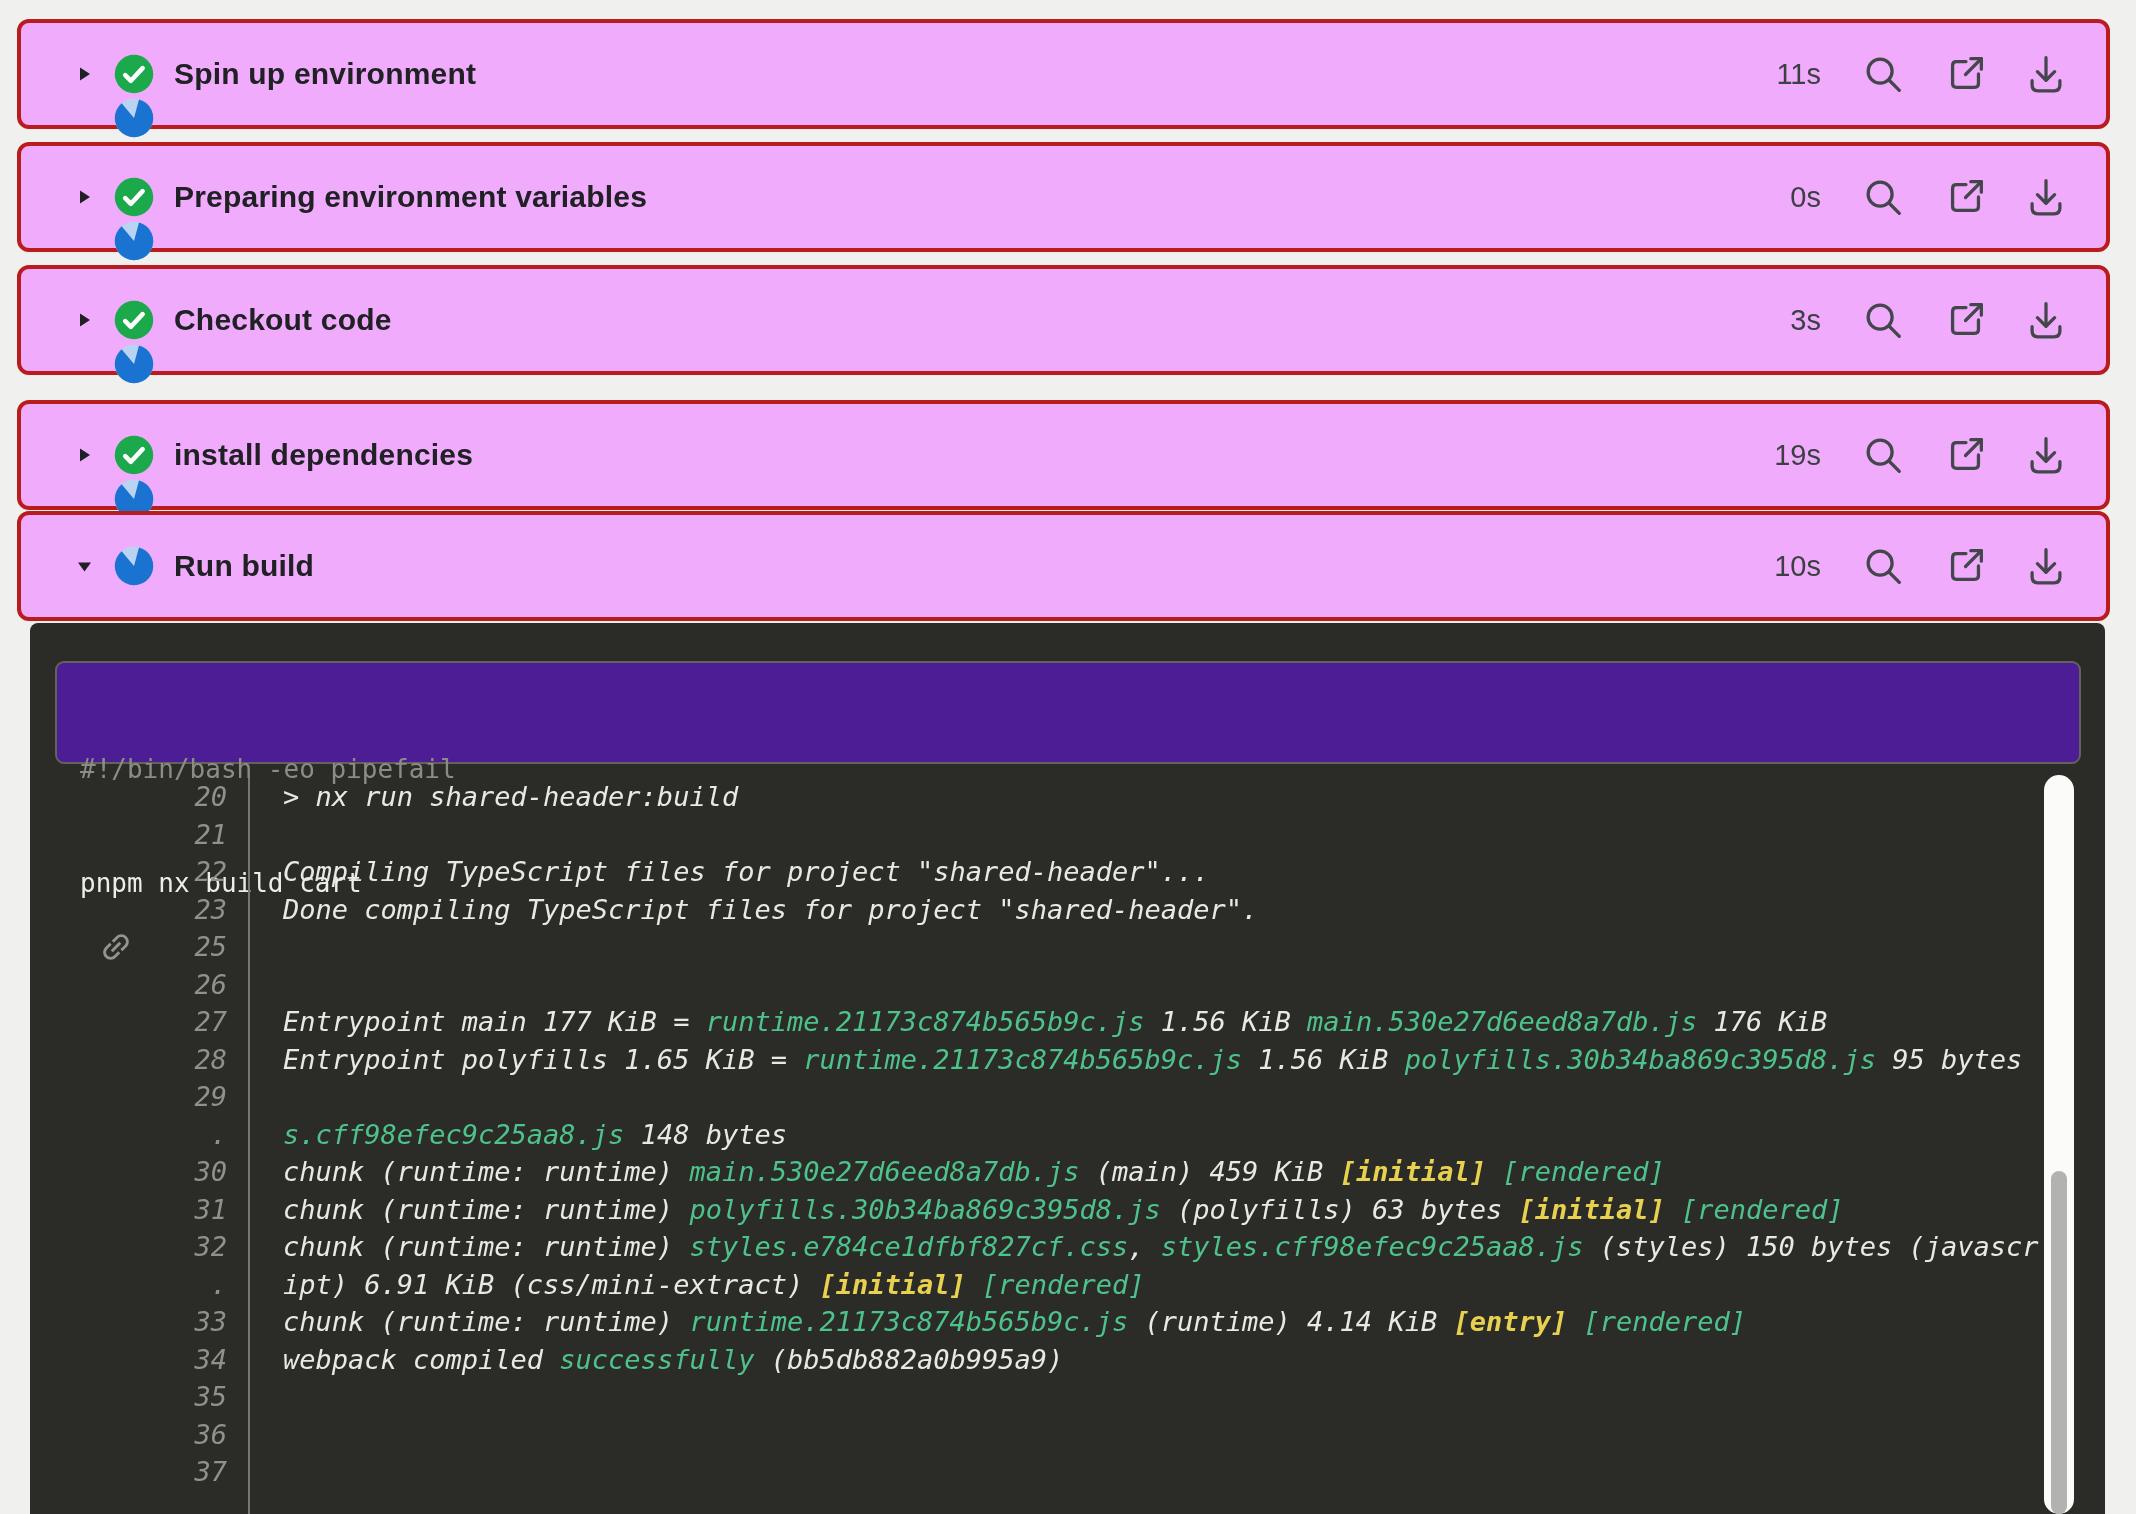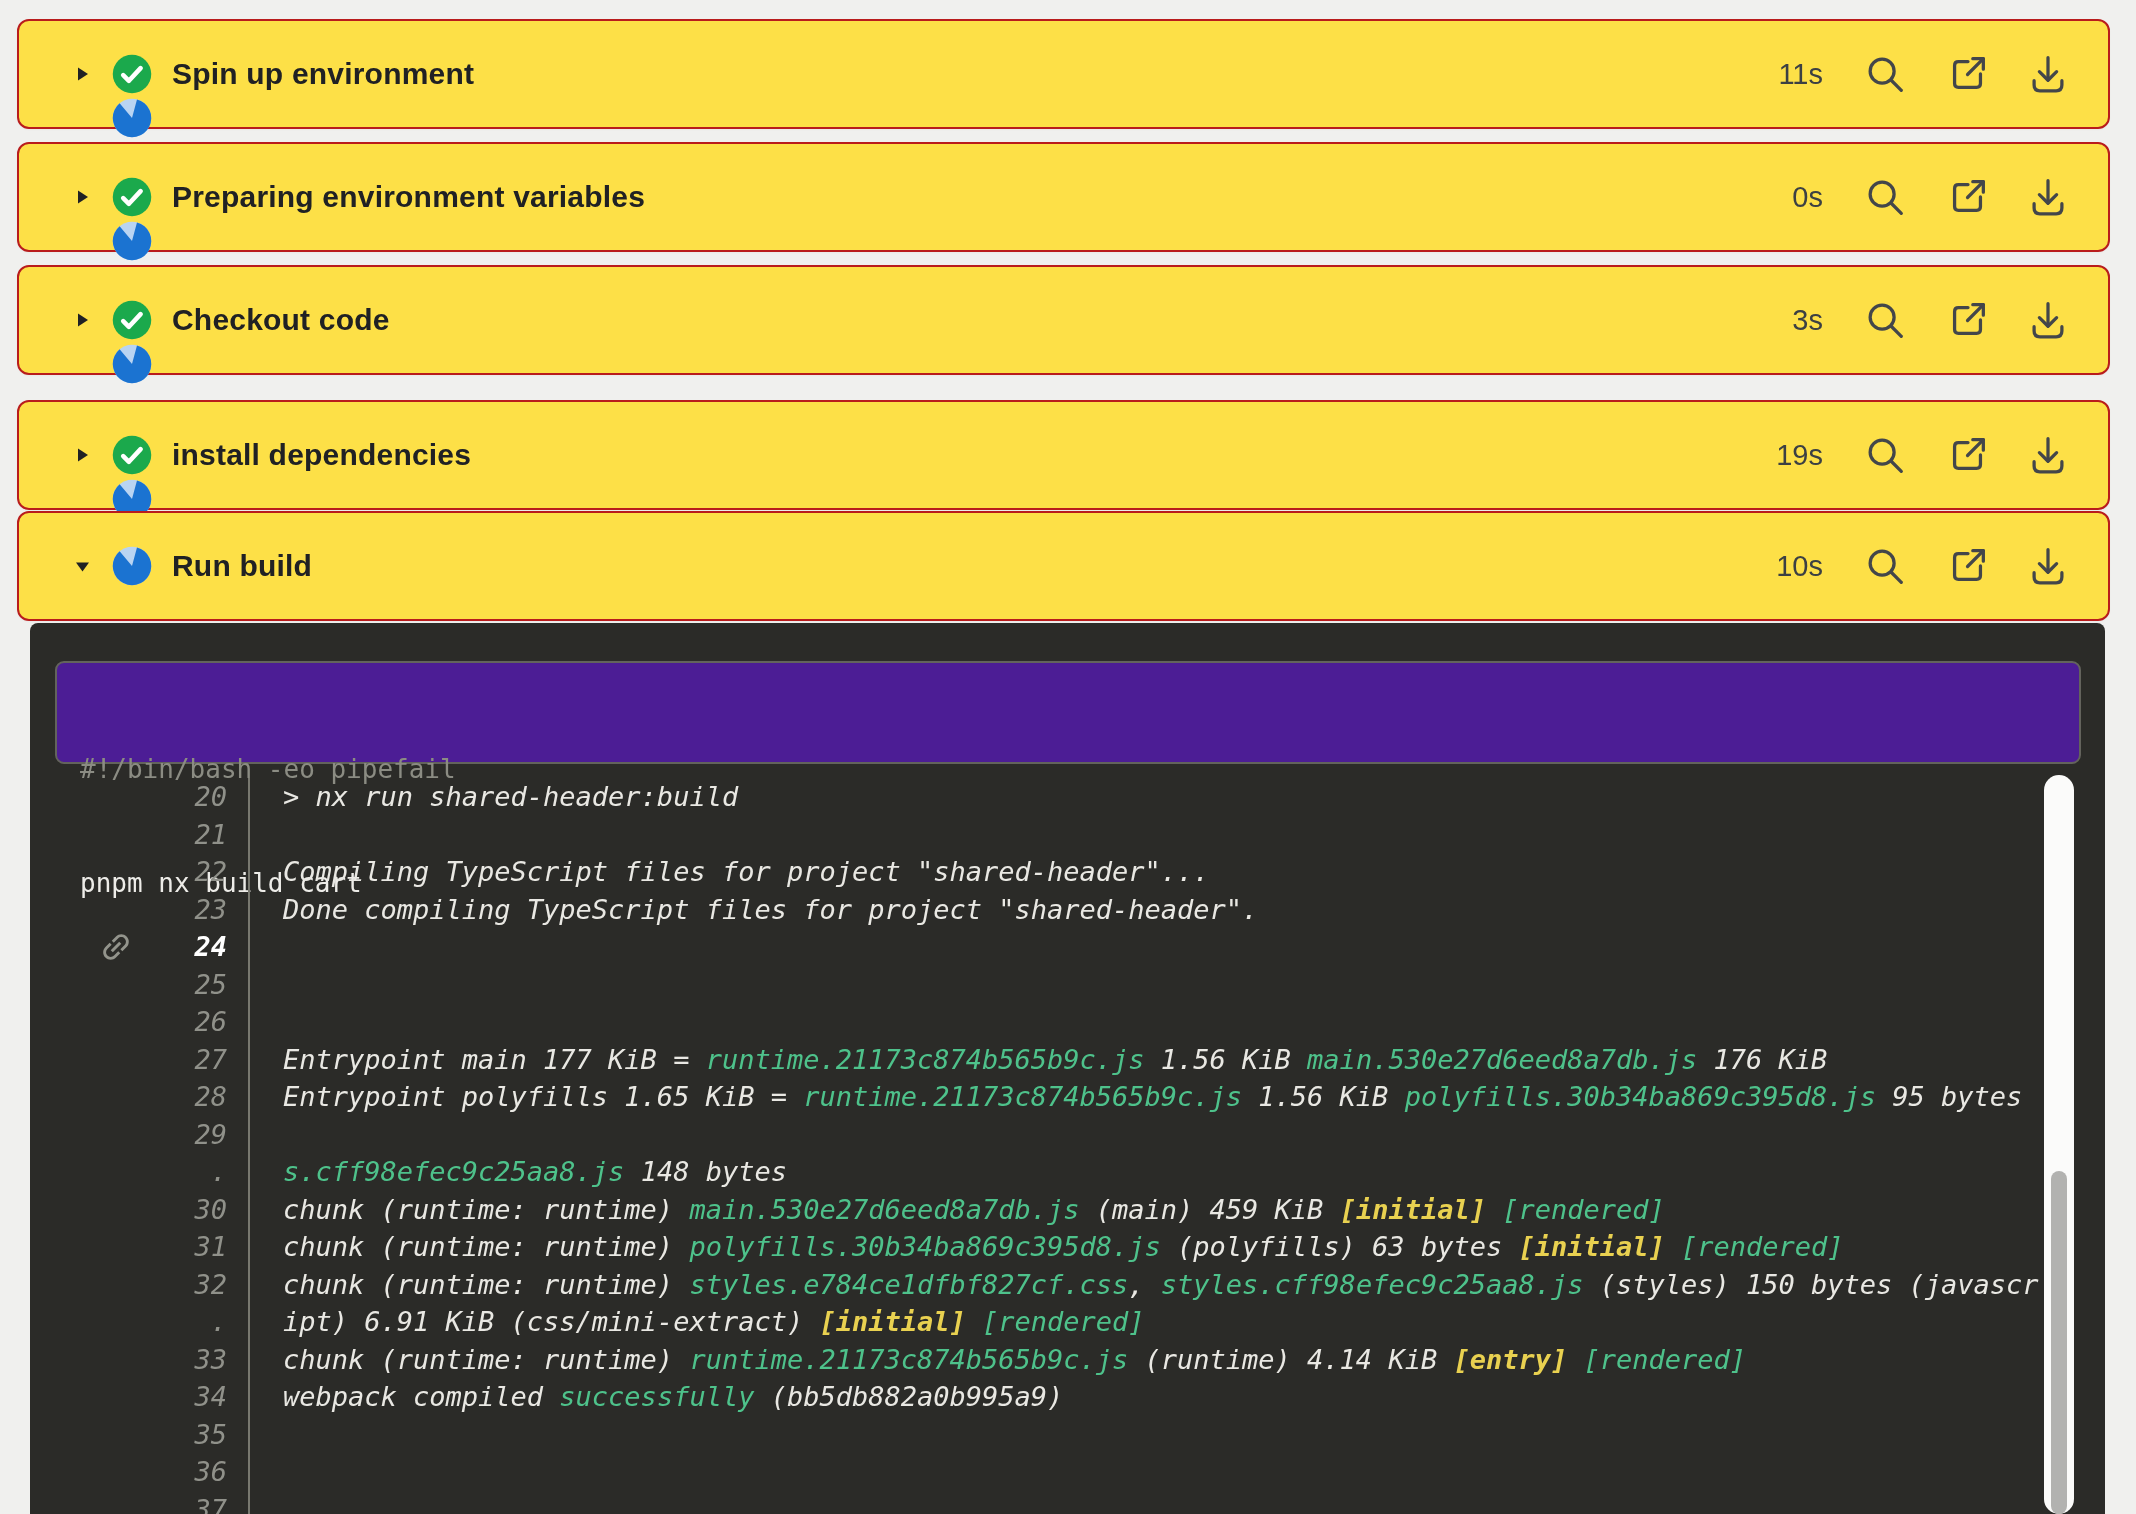--- a/index.html
+++ b/index.html
@@ -4,21 +4,21 @@
 <style>
   html,body{margin:0;padding:0;}
   body{
     width:2136px;height:1514px;position:relative;overflow:hidden;
     background:#f0f0ee;
     font-family:"Liberation Sans",sans-serif;
   }
   
   .card{
     position:absolute;left:17px;width:2093px;height:110px;
-    background:#fde047;border:2px solid #b91c1c;border-radius:12px;
+    background:#f0abfc;border:4px solid #b91c1c;border-radius:12px;
     box-sizing:border-box;box-shadow:0 1px 2px rgba(0,0,0,.03);
   }
   .card .tri{position:absolute;left:54px;top:50%;transform:translateY(-50%);width:19px;height:19px;cursor:pointer;}
   .card .tri polygon{fill:#202124;}
   .card .tri-down{display:none;}
   .card.expanded .tri-down{display:block;}
   .status-wrap{position:absolute;left:91px;top:50%;transform:translateY(-50%);width:44px;height:44px;}
   .status-wrap svg{width:44px;height:44px;display:block;}
   .status-pie{display:none;}
   .card.running .status-pie{display:block;}
@@ -284,24 +284,20 @@
         <span class="ltext"></span>
       </div>
       <div class="logrow">
         <span class="num">22</span>
         <span class="ltext"><span class="seg-w">Compiling TypeScript files for project "shared-header"...</span></span>
       </div>
       <div class="logrow">
         <span class="num">23</span>
         <span class="ltext"><span class="seg-w">Done compiling TypeScript files for project "shared-header".</span></span>
       </div>
-      <div class="logrow active">
-        <span class="num">24</span>
-        <span class="ltext"></span>
-      </div>
       <div class="logrow">
         <span class="num">25</span>
       </div>
       <div class="logrow">
         <span class="num">26</span>
         <span class="ltext"></span>
       </div>
       <div class="logrow">
         <span class="num">27</span>
         <span class="ltext"><span class="seg-w">Entrypoint main 177 KiB = </span><span class="seg-g">runtime.21173c874b565b9c.js</span><span class="seg-w"> 1.56 KiB </span><span class="seg-g">main.530e27d6eed8a7db.js</span><span class="seg-w"> 176 KiB</span></span>

